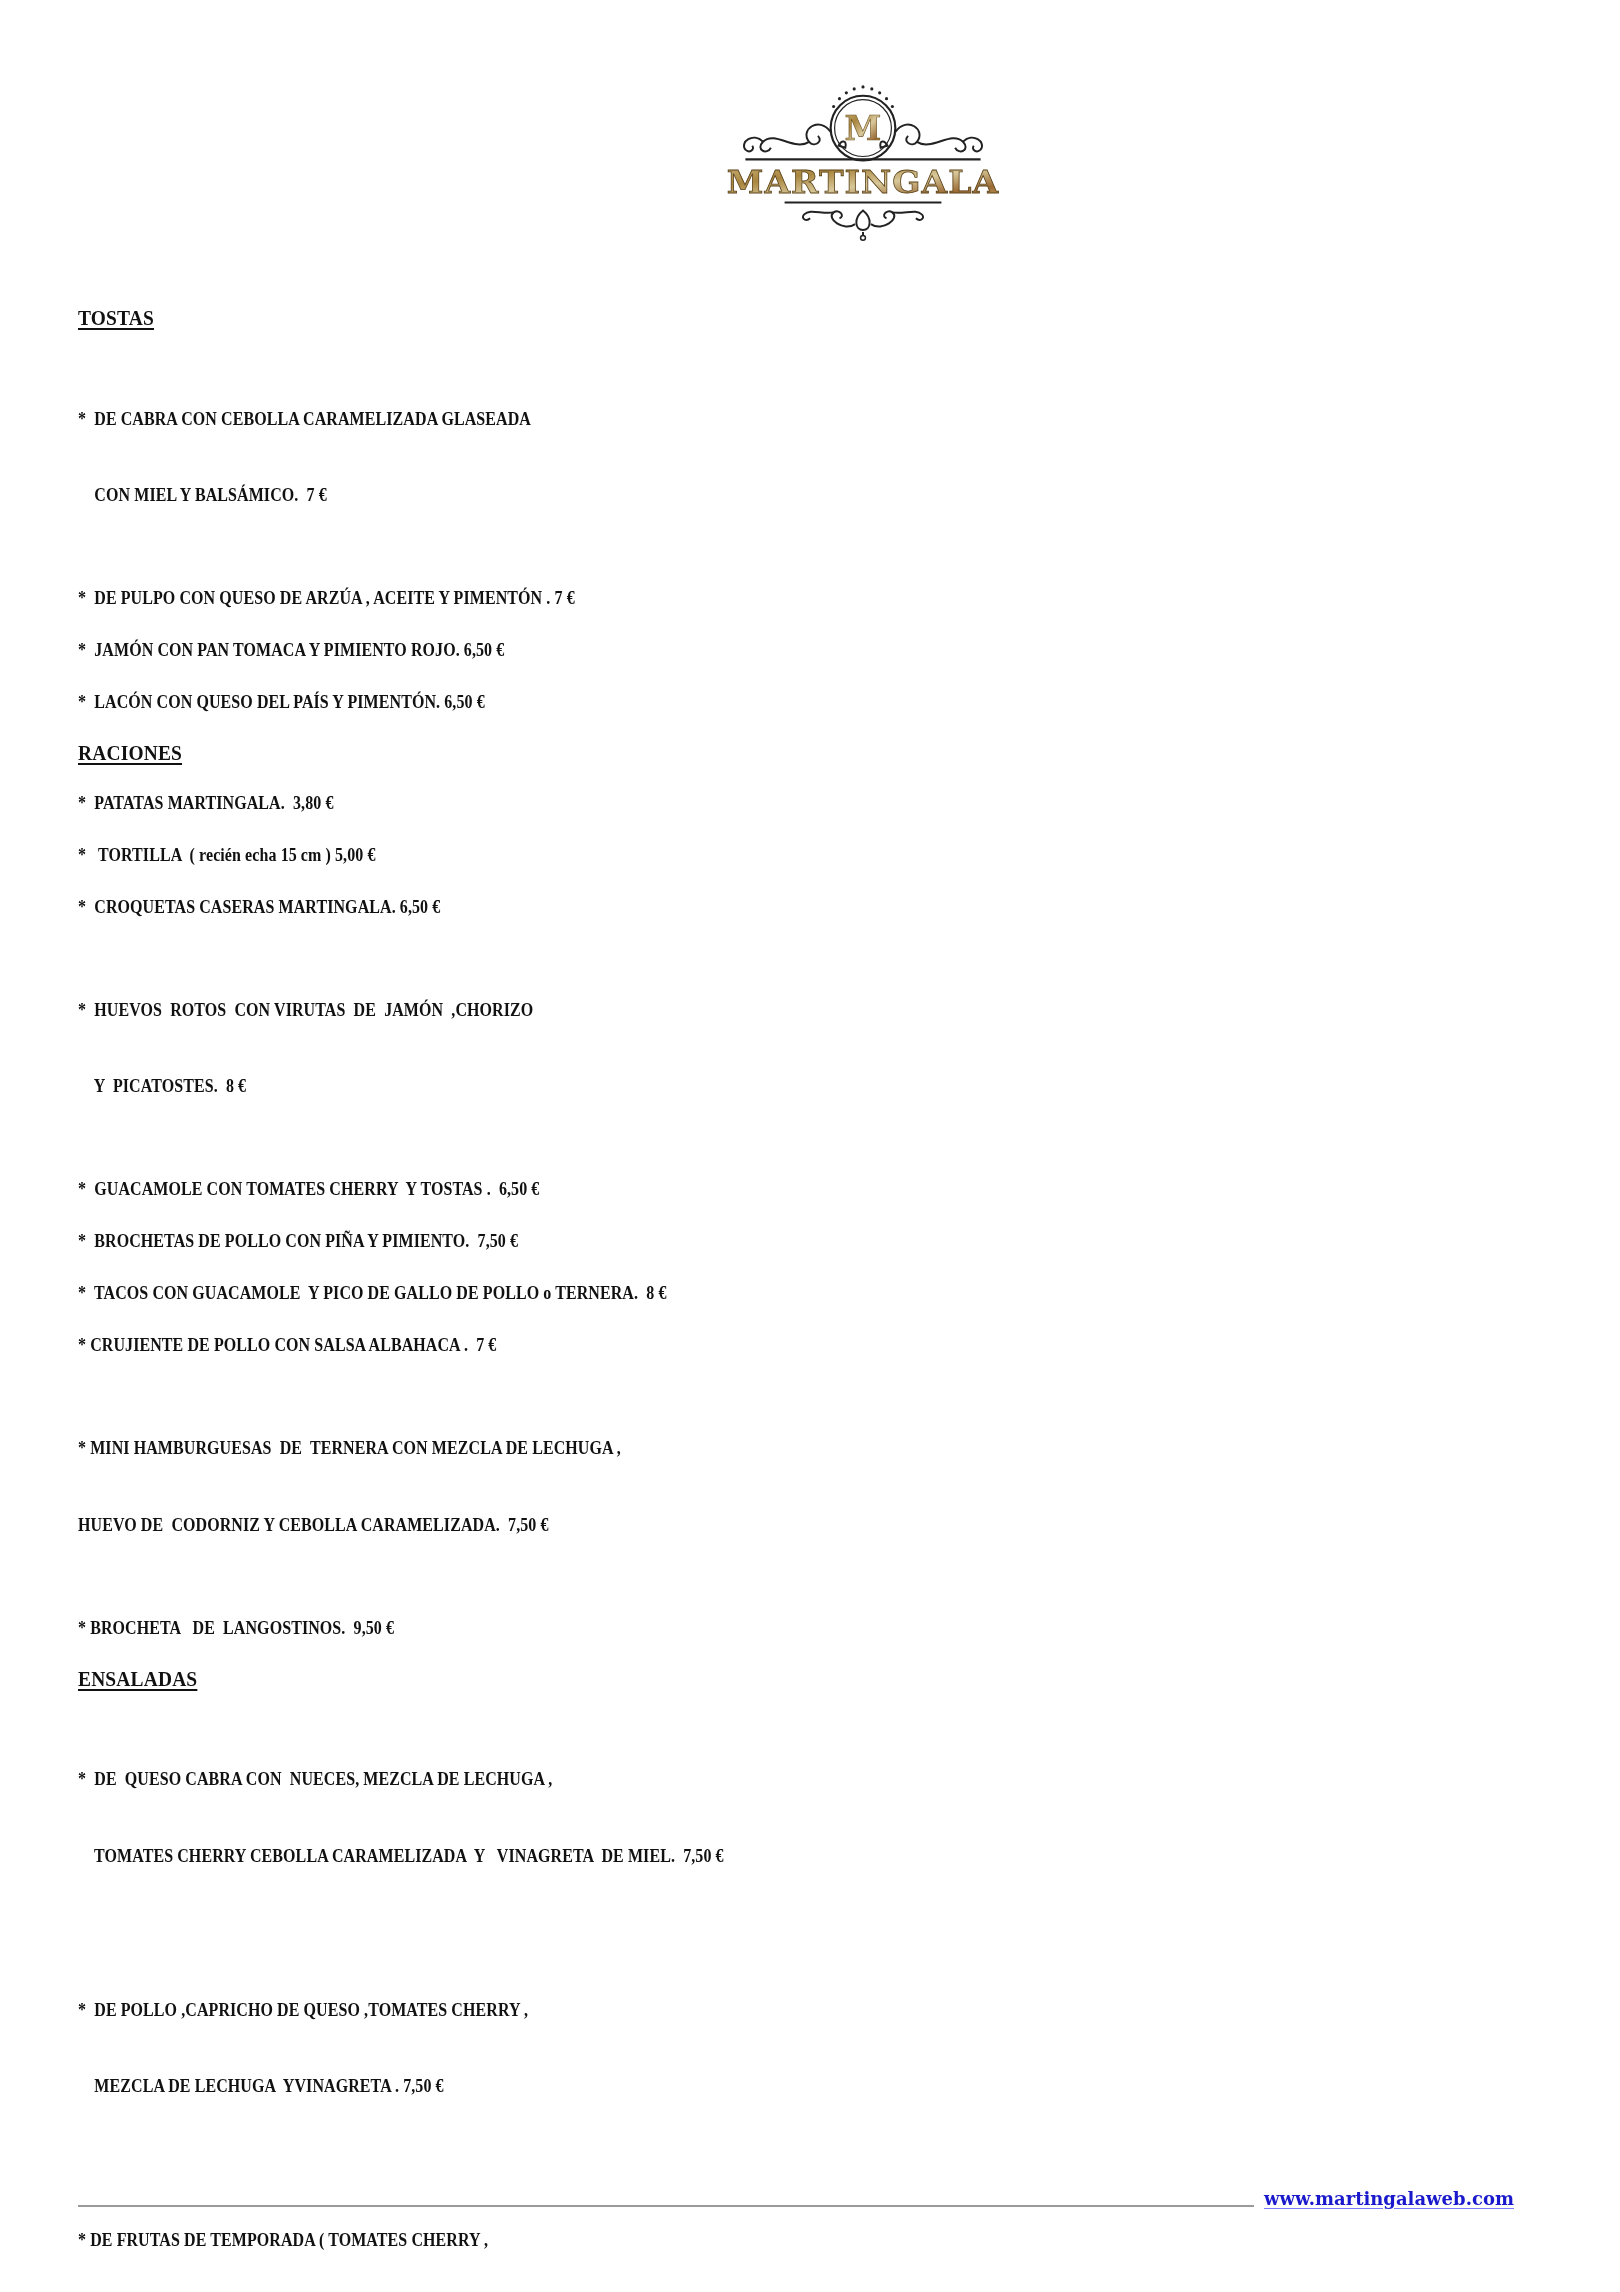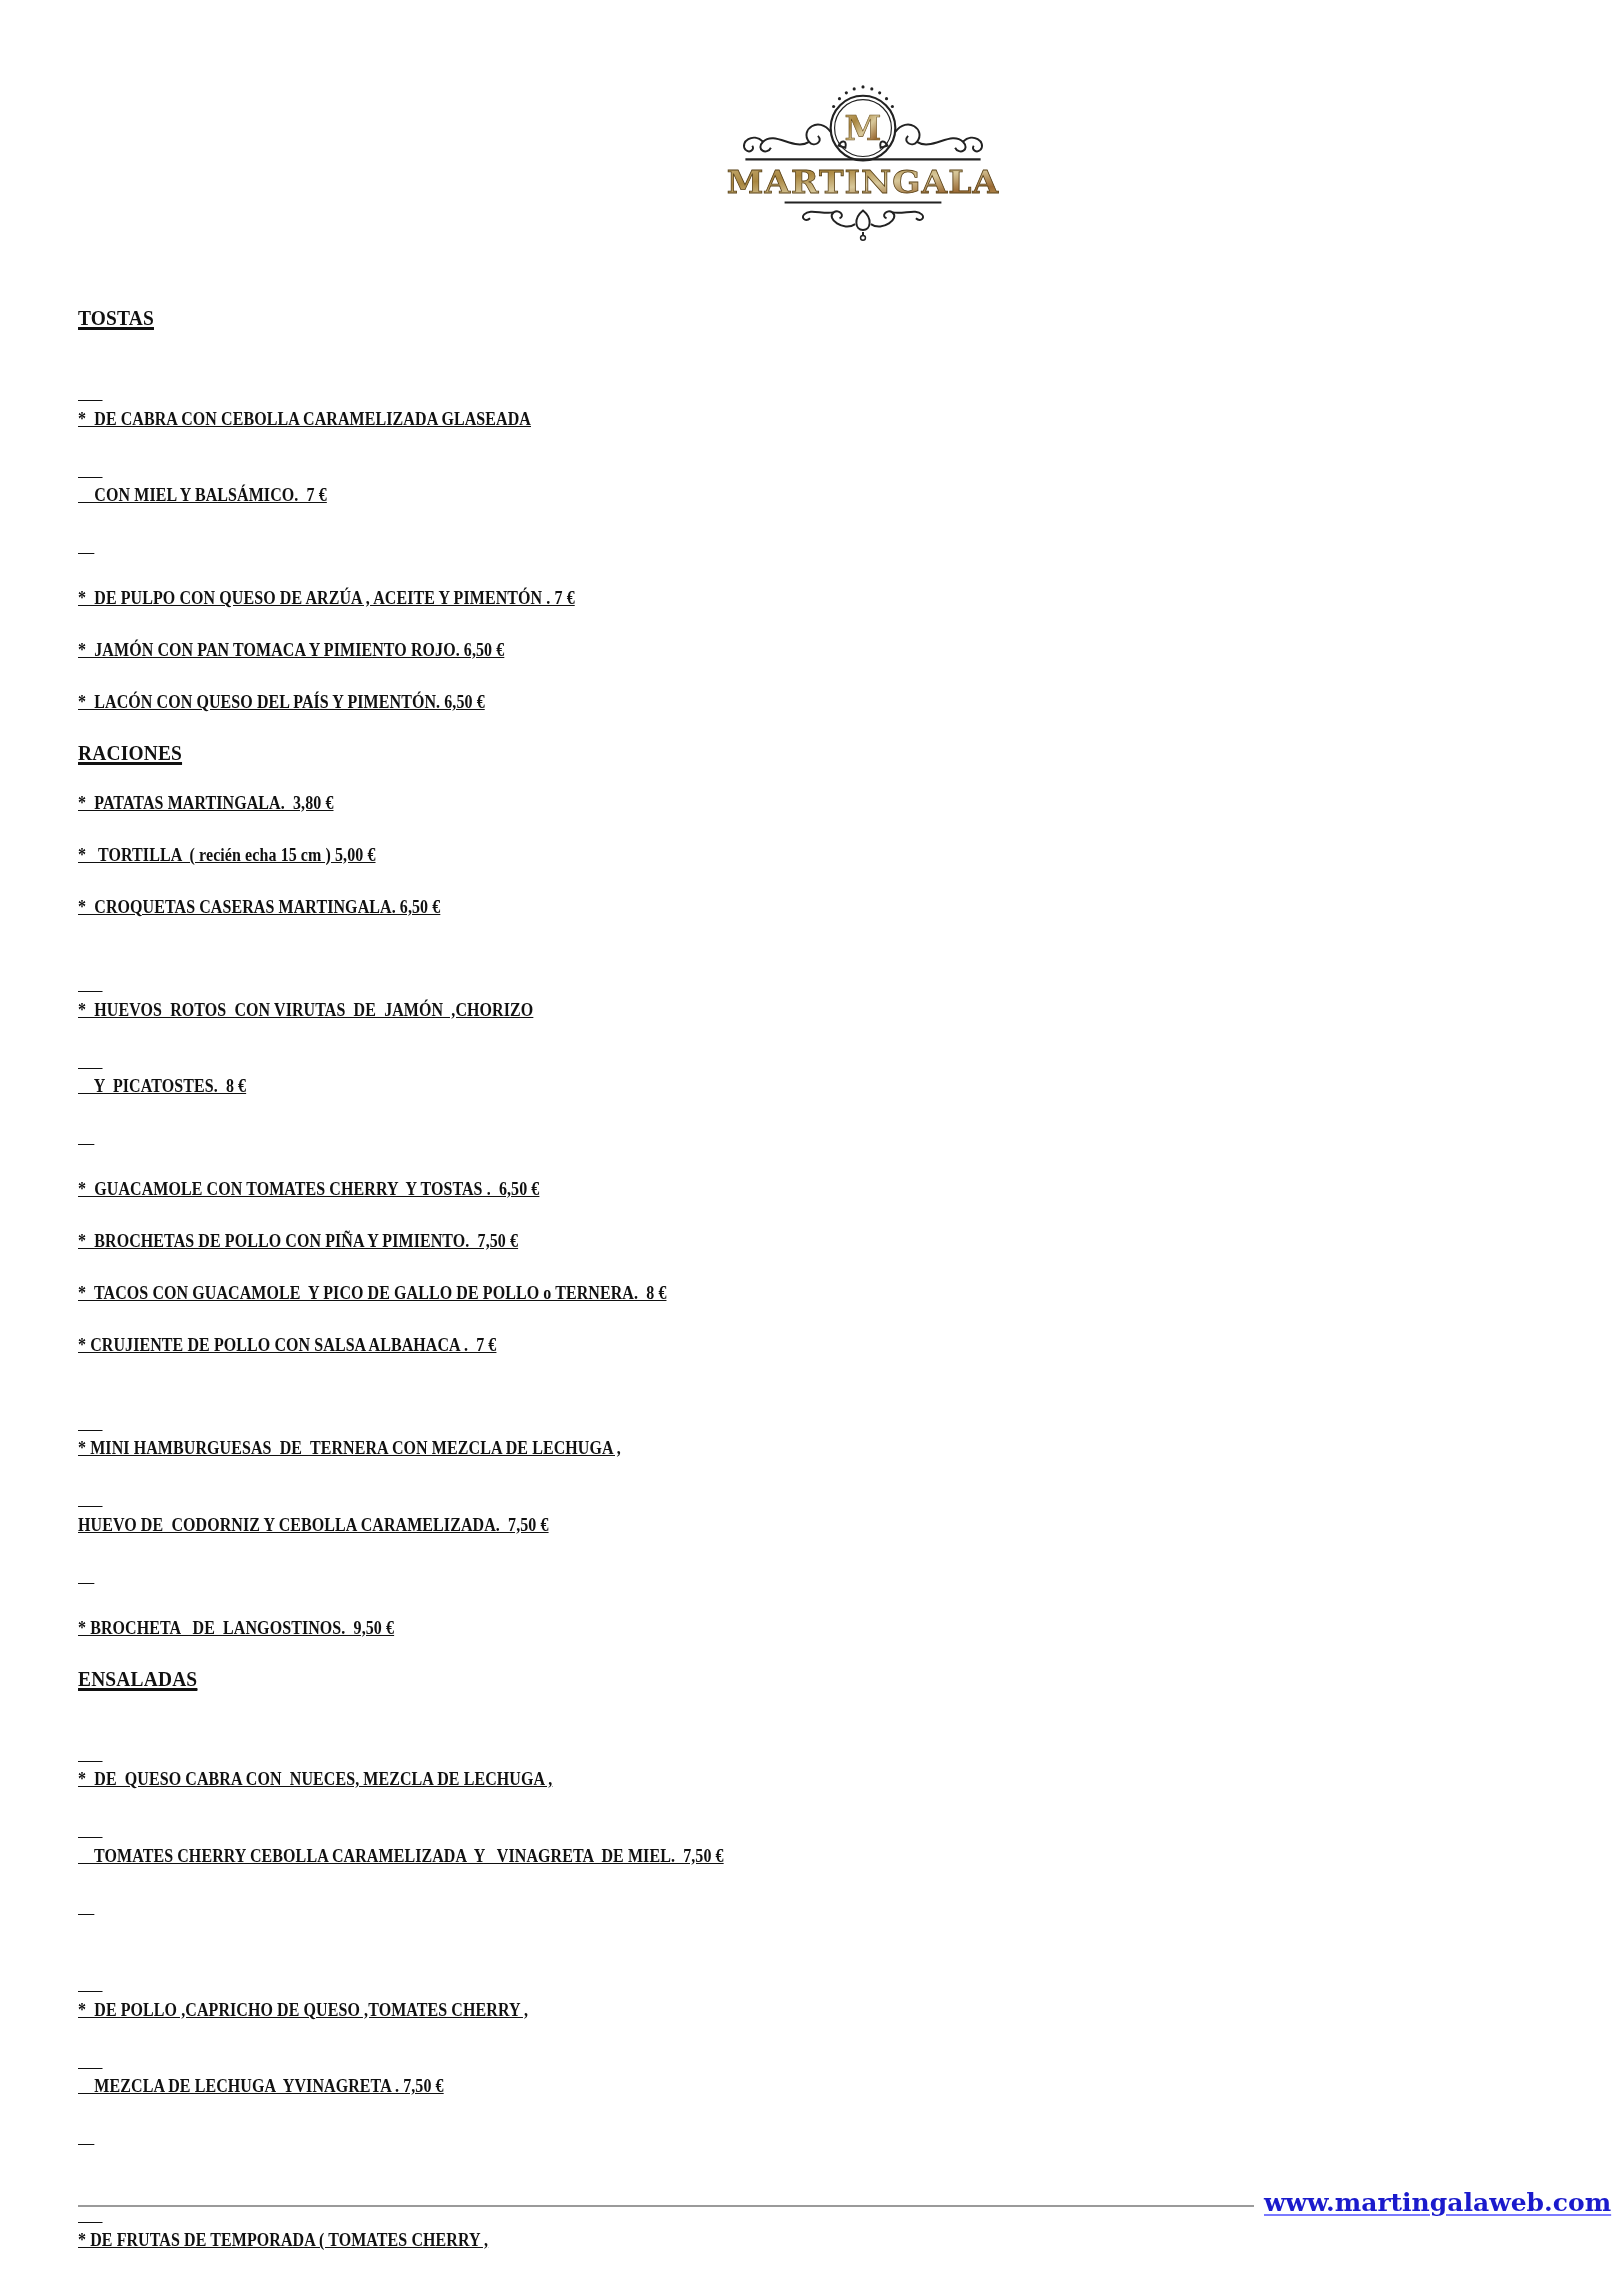--- a/index.html
+++ b/index.html
@@ -7,25 +7,25 @@
          font-family: "Liberation Serif", "DejaVu Serif", serif; color: #111; }
   .logo { position: absolute; left: 716px; top: 71px; width: 294px; height: 172px; }
   .logo svg { width: 100%; height: 100%; display: block; }
   .content { position: absolute; left: 78px; top: 306px; width: 1372px; }
   .section-title { font-weight: bold; font-size: 21.6px; text-decoration: underline;
                    text-underline-offset: 2.9px; text-decoration-thickness: 1.5px;
                    margin: 0 0 23.5px 0; letter-spacing: 0.2px; transform: scaleX(0.9); transform-origin: left; }
   .item { font-weight: bold; font-size: 18.6px; line-height: 25.5px; margin: 0 0 26.5px 0;
           white-space: pre; transform: scaleX(0.86); transform-origin: left; letter-spacing: 0.1px; }
   .item .line { display: block; }
-  .section { margin-bottom: 0; text-decoration: underline; }
+  .section { margin-bottom: 0; }
   .footer-rule { position: absolute; left: 78px; top: 2205px; width: 1176px; height: 0;
                  border-top: 2px solid #9a9a9a; }
   .footer-link { position: absolute; left: 1264px; top: 2188px; font-family: "DejaVu Serif", serif;
-                 font-weight: bold; font-size: 25px; color: #1a1acc; text-decoration: underline;
+                 font-weight: bold; font-size: 18px; color: #1a1acc; text-decoration: underline;
                  text-decoration-color: #7a7aff; text-underline-offset: 2.9px; }
 </style>
 </head>
 <body>
 
 <div class="logo">
   <svg viewBox="0 0 300 175" xmlns="http://www.w3.org/2000/svg">
     <defs>
       <linearGradient id="gold" x1="0" y1="0" x2="1" y2="1">
         <stop offset="0" stop-color="#c9b27a"></stop>

